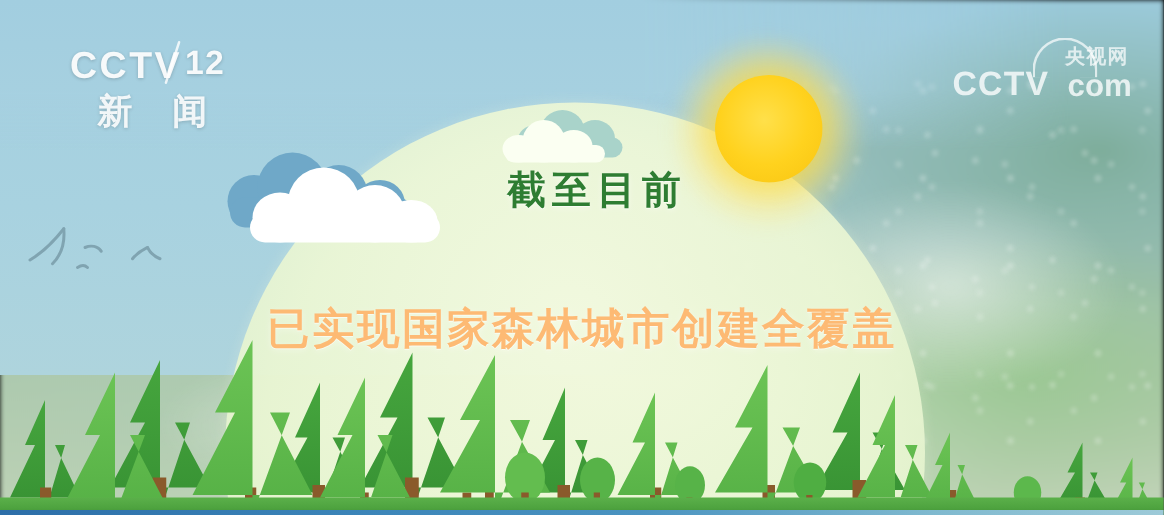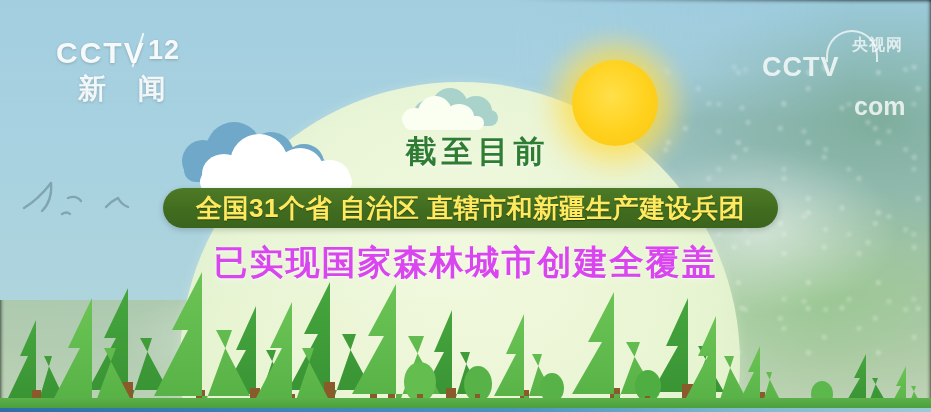--- a/index.html
+++ b/index.html
@@ -128,21 +128,21 @@
     background:linear-gradient(180deg,#4d7a26 0%,#416c1f 55%,#3a641c 100%);
     box-shadow:0 2px 6px rgba(0,0,0,.18);
     display:flex;align-items:center;justify-content:center;
   }
   .banner span{
     font-size:26px;font-weight:700;letter-spacing:.5px;color:#ffe95e;
     text-shadow:0 1px 1px rgba(0,0,0,.35);white-space:nowrap;
   }
   .txt-line3{
     position:absolute;left:0;top:240px;width:931px;text-align:center;
-    font-size:34px;font-weight:700;letter-spacing:2px;color:#d946ef;
+    font-size:34px;font-weight:700;letter-spacing:2px;color:#fdba74;
     text-shadow:0 1px 0 rgba(255,255,255,.55), 0 2px 6px rgba(255,255,255,.4);
   }
 
   
   .logo-cctv{
     position:absolute;left:56px;top:36px;color:rgba(255,255,255,.92);
     font-size:30px;font-weight:700;letter-spacing:2px;
     text-shadow:0 1px 3px rgba(0,0,0,.2);
   }
   .logo-13{
@@ -160,21 +160,21 @@
     text-shadow:0 1px 3px rgba(0,0,0,.18);
   }
 
   
   .wm-cctv{
     position:absolute;left:762px;top:52px;color:rgba(255,255,255,.78);
     font-size:27px;font-weight:700;letter-spacing:1px;
   }
   .wm-com{
     position:absolute;left:854px;top:55px;color:rgba(255,255,255,.78);
-    font-size:25px;font-weight:700;margin-top:37px;
+    font-size:25px;font-weight:700;
   }
   .wm-yang{
     position:absolute;left:852px;top:35px;color:rgba(255,255,255,.72);
     font-size:16px;font-weight:700;letter-spacing:1px;
   }
   .wm-arc{
     position:absolute;left:826px;top:30px;width:48px;height:30px;
     border:2px solid rgba(255,255,255,.7);border-bottom:none;
     border-radius:26px 26px 0 0;
   }
@@ -232,23 +232,20 @@
   </div>
   <div class="cloud cloud2-front">
     <i style="left:0;top:12px;width:26px;height:22px"></i>
     <i style="left:16px;top:0px;width:34px;height:34px"></i>
     <i style="left:42px;top:8px;width:30px;height:26px"></i>
     <i class="base" style="left:2px;top:20px;width:80px;height:14px"></i>
   </div>
 
   <div class="txt-line1">截至目前</div>
 
-  <div class="banner">
-    <span>全国31个省 自治区 直辖市和新疆生产建设兵团</span>
-  </div>
 
   <div class="txt-line3">已实现国家森林城市创建全覆盖</div>
 
   <svg class="treeline" viewBox="0 0 931 150" preserveAspectRatio="none">
     <defs>
       <linearGradient id="tl" x1="0" y1="0" x2="0" y2="1">
         <stop offset="0" stop-color="#6cc455"></stop>
           <stop offset="1" stop-color="#55b045"></stop>
       </linearGradient>
       <linearGradient id="td" x1="0" y1="0" x2="0" y2="1">

